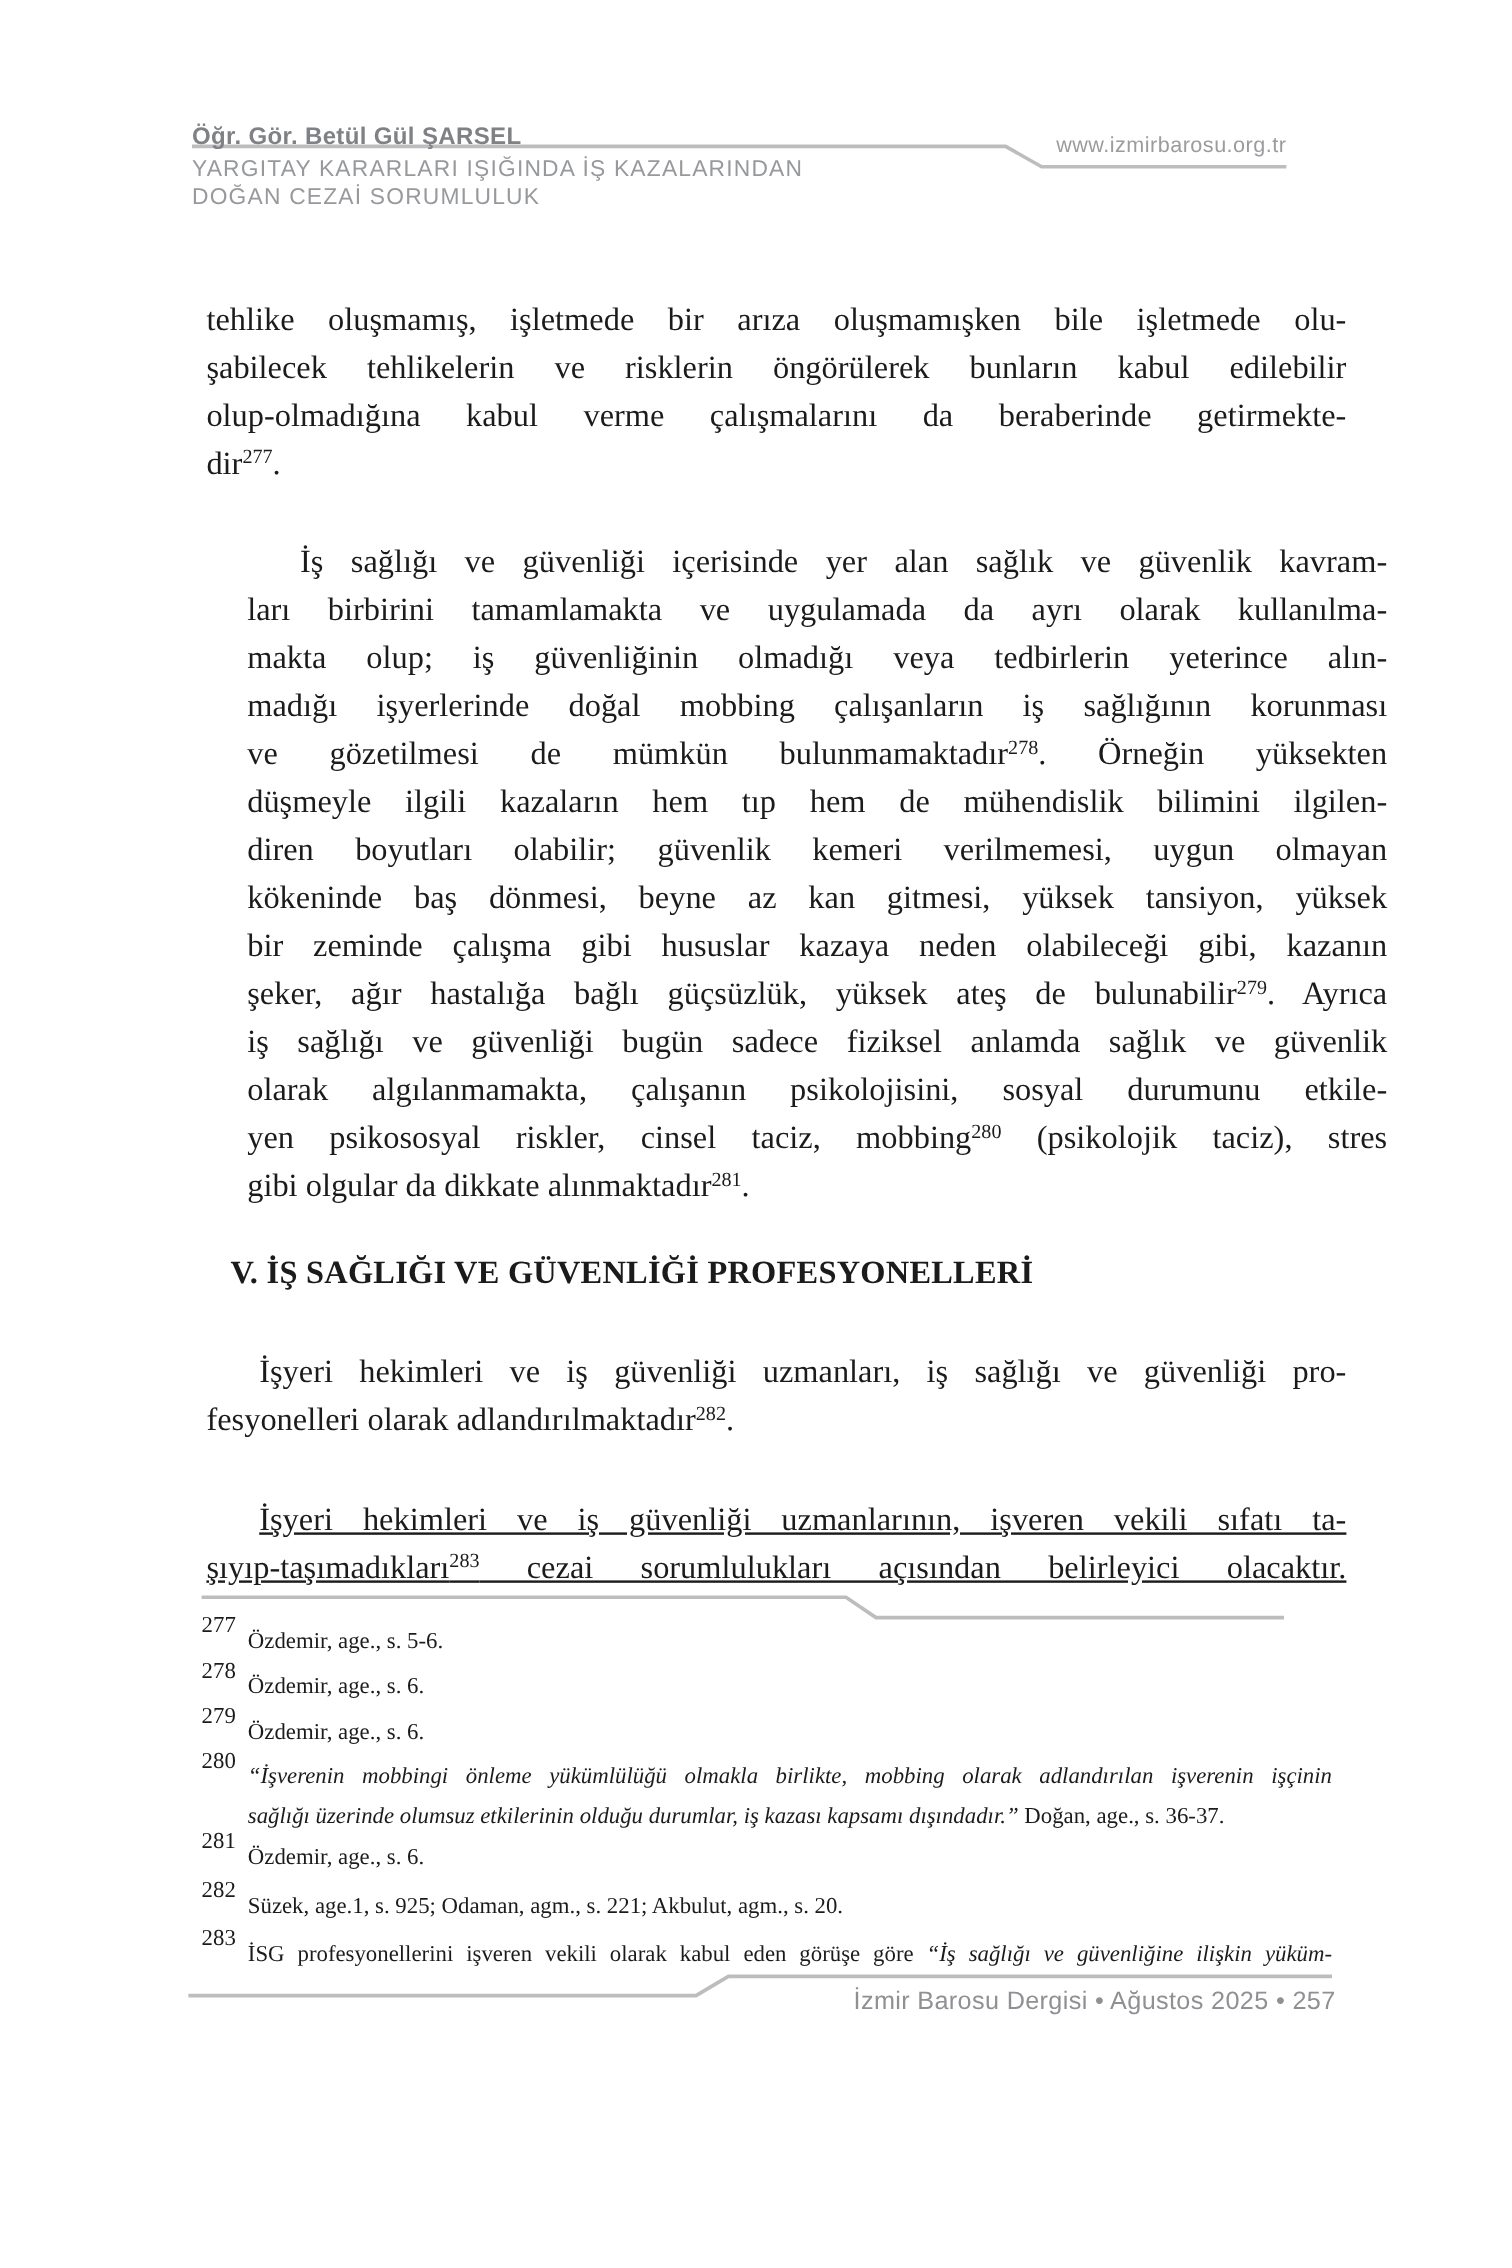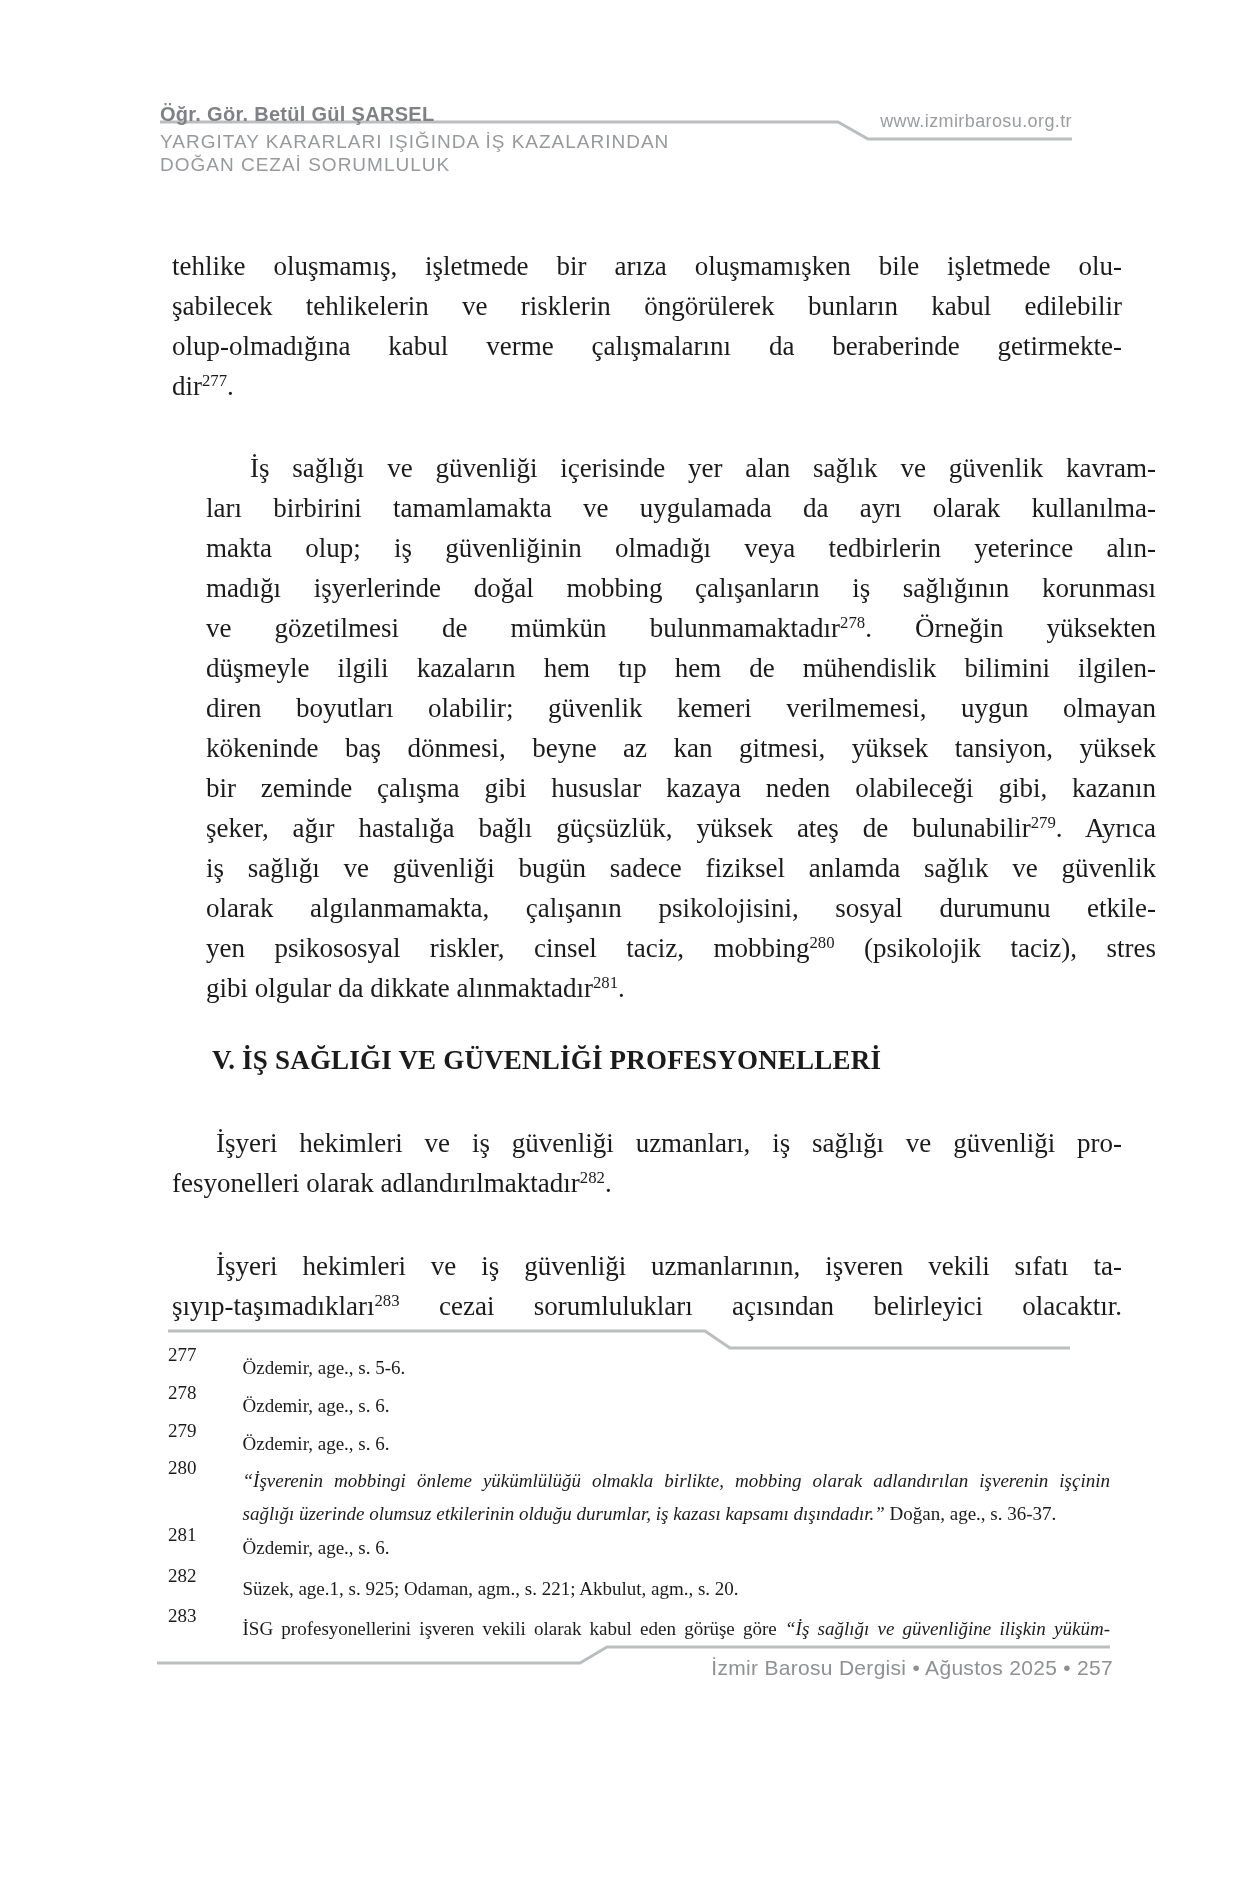--- a/index.html
+++ b/index.html
@@ -13,34 +13,34 @@
   .website{top:111px;right:188px;font-family:"Liberation Sans",sans-serif;
            font-size:18px;color:#9a9c9f;letter-spacing:.4px;}
   .page-title{left:160px;top:130px;width:760px;font-family:"Liberation Sans",sans-serif;
               font-size:19px;line-height:23px;color:#97999c;letter-spacing:1px;}
 
   
   svg.rules{left:0;top:0;pointer-events:none;}
 
   
   .para{left:172px;width:950px;font-size:27px;line-height:40px;}
-  .p0{top:246px;} .p1{top:448px;margin-left:34px;} .p2{top:1123px;} .p3{top:1246px;}
+  .p0{top:246px;} .p1{top:448px;margin-left:34px;} .p2{top:1123px;} .p3{top:1246px;text-decoration:underline;}
   .line{text-align:justify;text-align-last:justify;}
   .line.natural{text-align-last:left;}
   .line.indent{text-indent:44px;}
   sup{font-size:0.62em;line-height:0;vertical-align:baseline;position:relative;top:-0.55em;}
 
-  .section-heading{left:169px;top:1045px;width:950px;padding-left:43px;box-sizing:border-box;
+  .section-heading{left:149px;top:1045px;width:950px;padding-left:43px;box-sizing:border-box;
                    font-size:27px;font-weight:700;letter-spacing:.2px;}
 
   
   .footnote{left:160px;width:950px;display:flex;align-items:flex-start;font-size:19px;}
   .fn-num{flex:0 0 auto;margin:0 10px 0 8px;position:relative;top:-7px;font-size:19px;}
   .fn-text{flex:1 1 auto;line-height:33px;}
-  .fn-line{text-align:justify;text-align-last:justify;margin-left:36px;}
+  .fn-line{text-align:justify;text-align-last:justify;}
   .fn-line.natural{text-align-last:left;}
   .footnote.fn-1{top:1351px;} .footnote.fn-2{top:1389px;} .footnote.fn-3{top:1427px;}
   .footnote.fn-4{top:1464px;} .footnote.fn-5{top:1531px;} .footnote.fn-6{top:1572px;}
   .footnote.fn-7{top:1612px;}
 
   
   .footer-text{top:1656px;right:147px;font-family:"Liberation Sans",sans-serif;
                font-size:21px;color:#8e9093;letter-spacing:.3px;}
 </style>
 </head>

